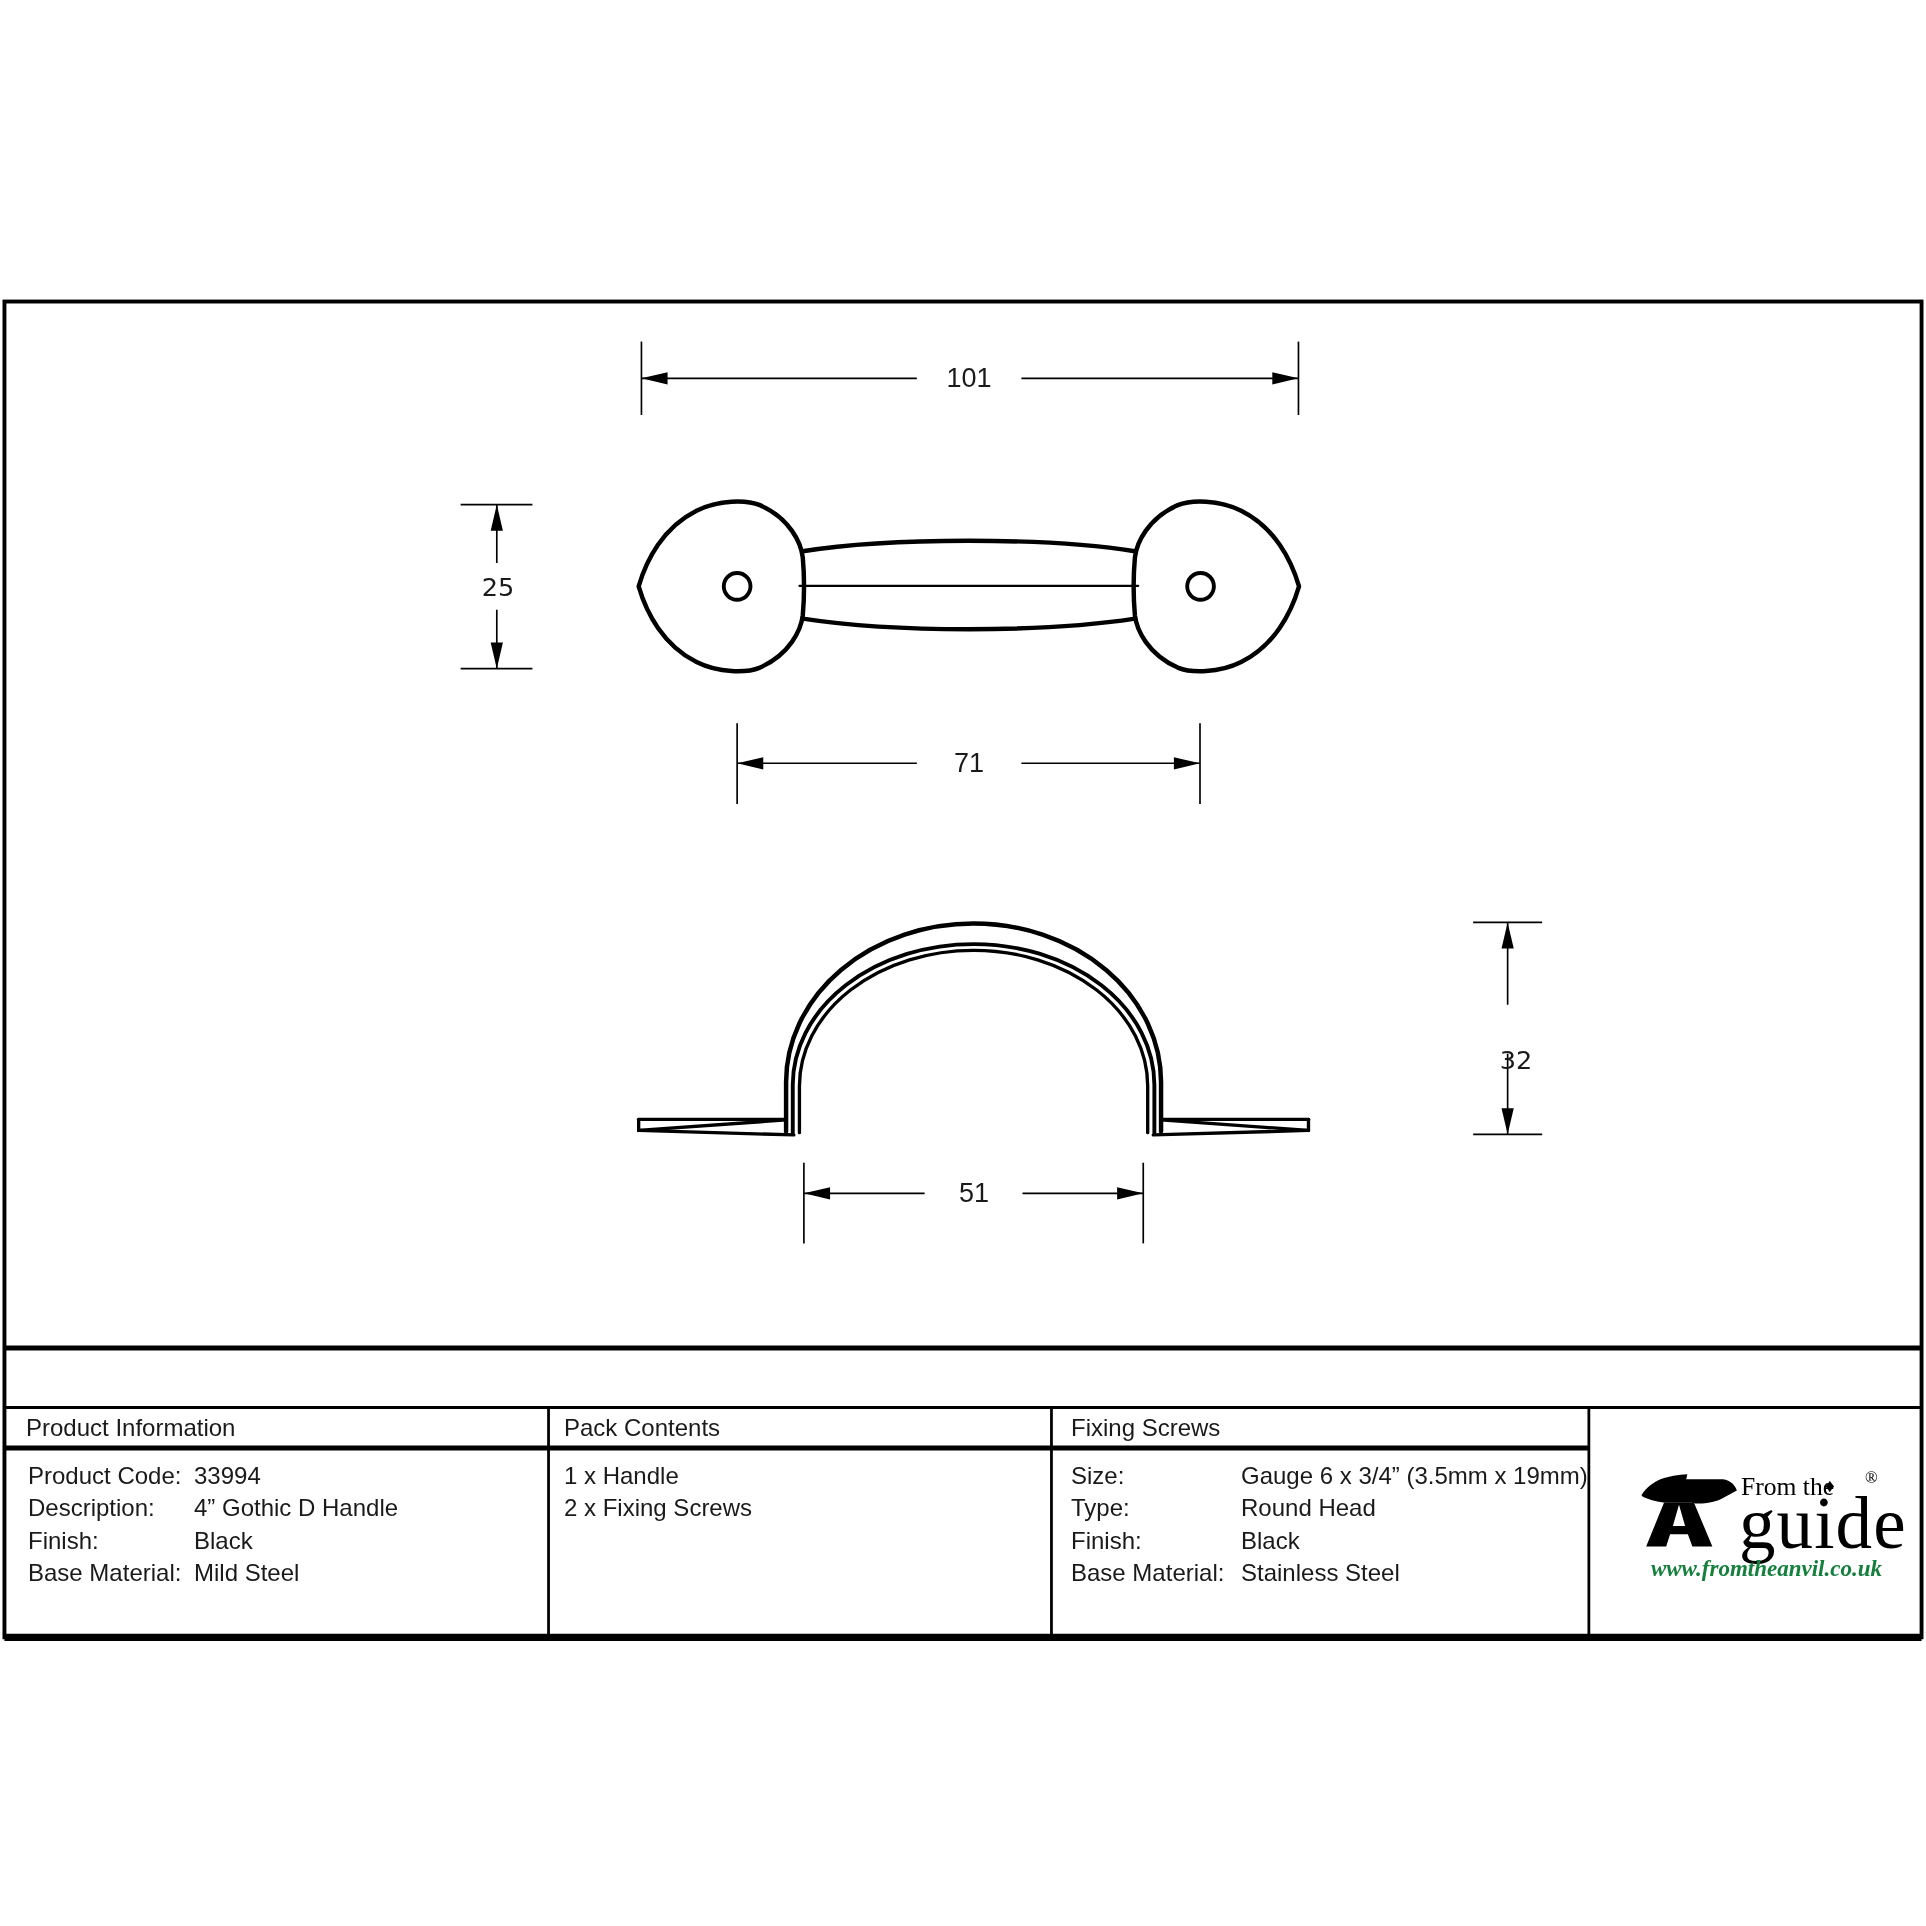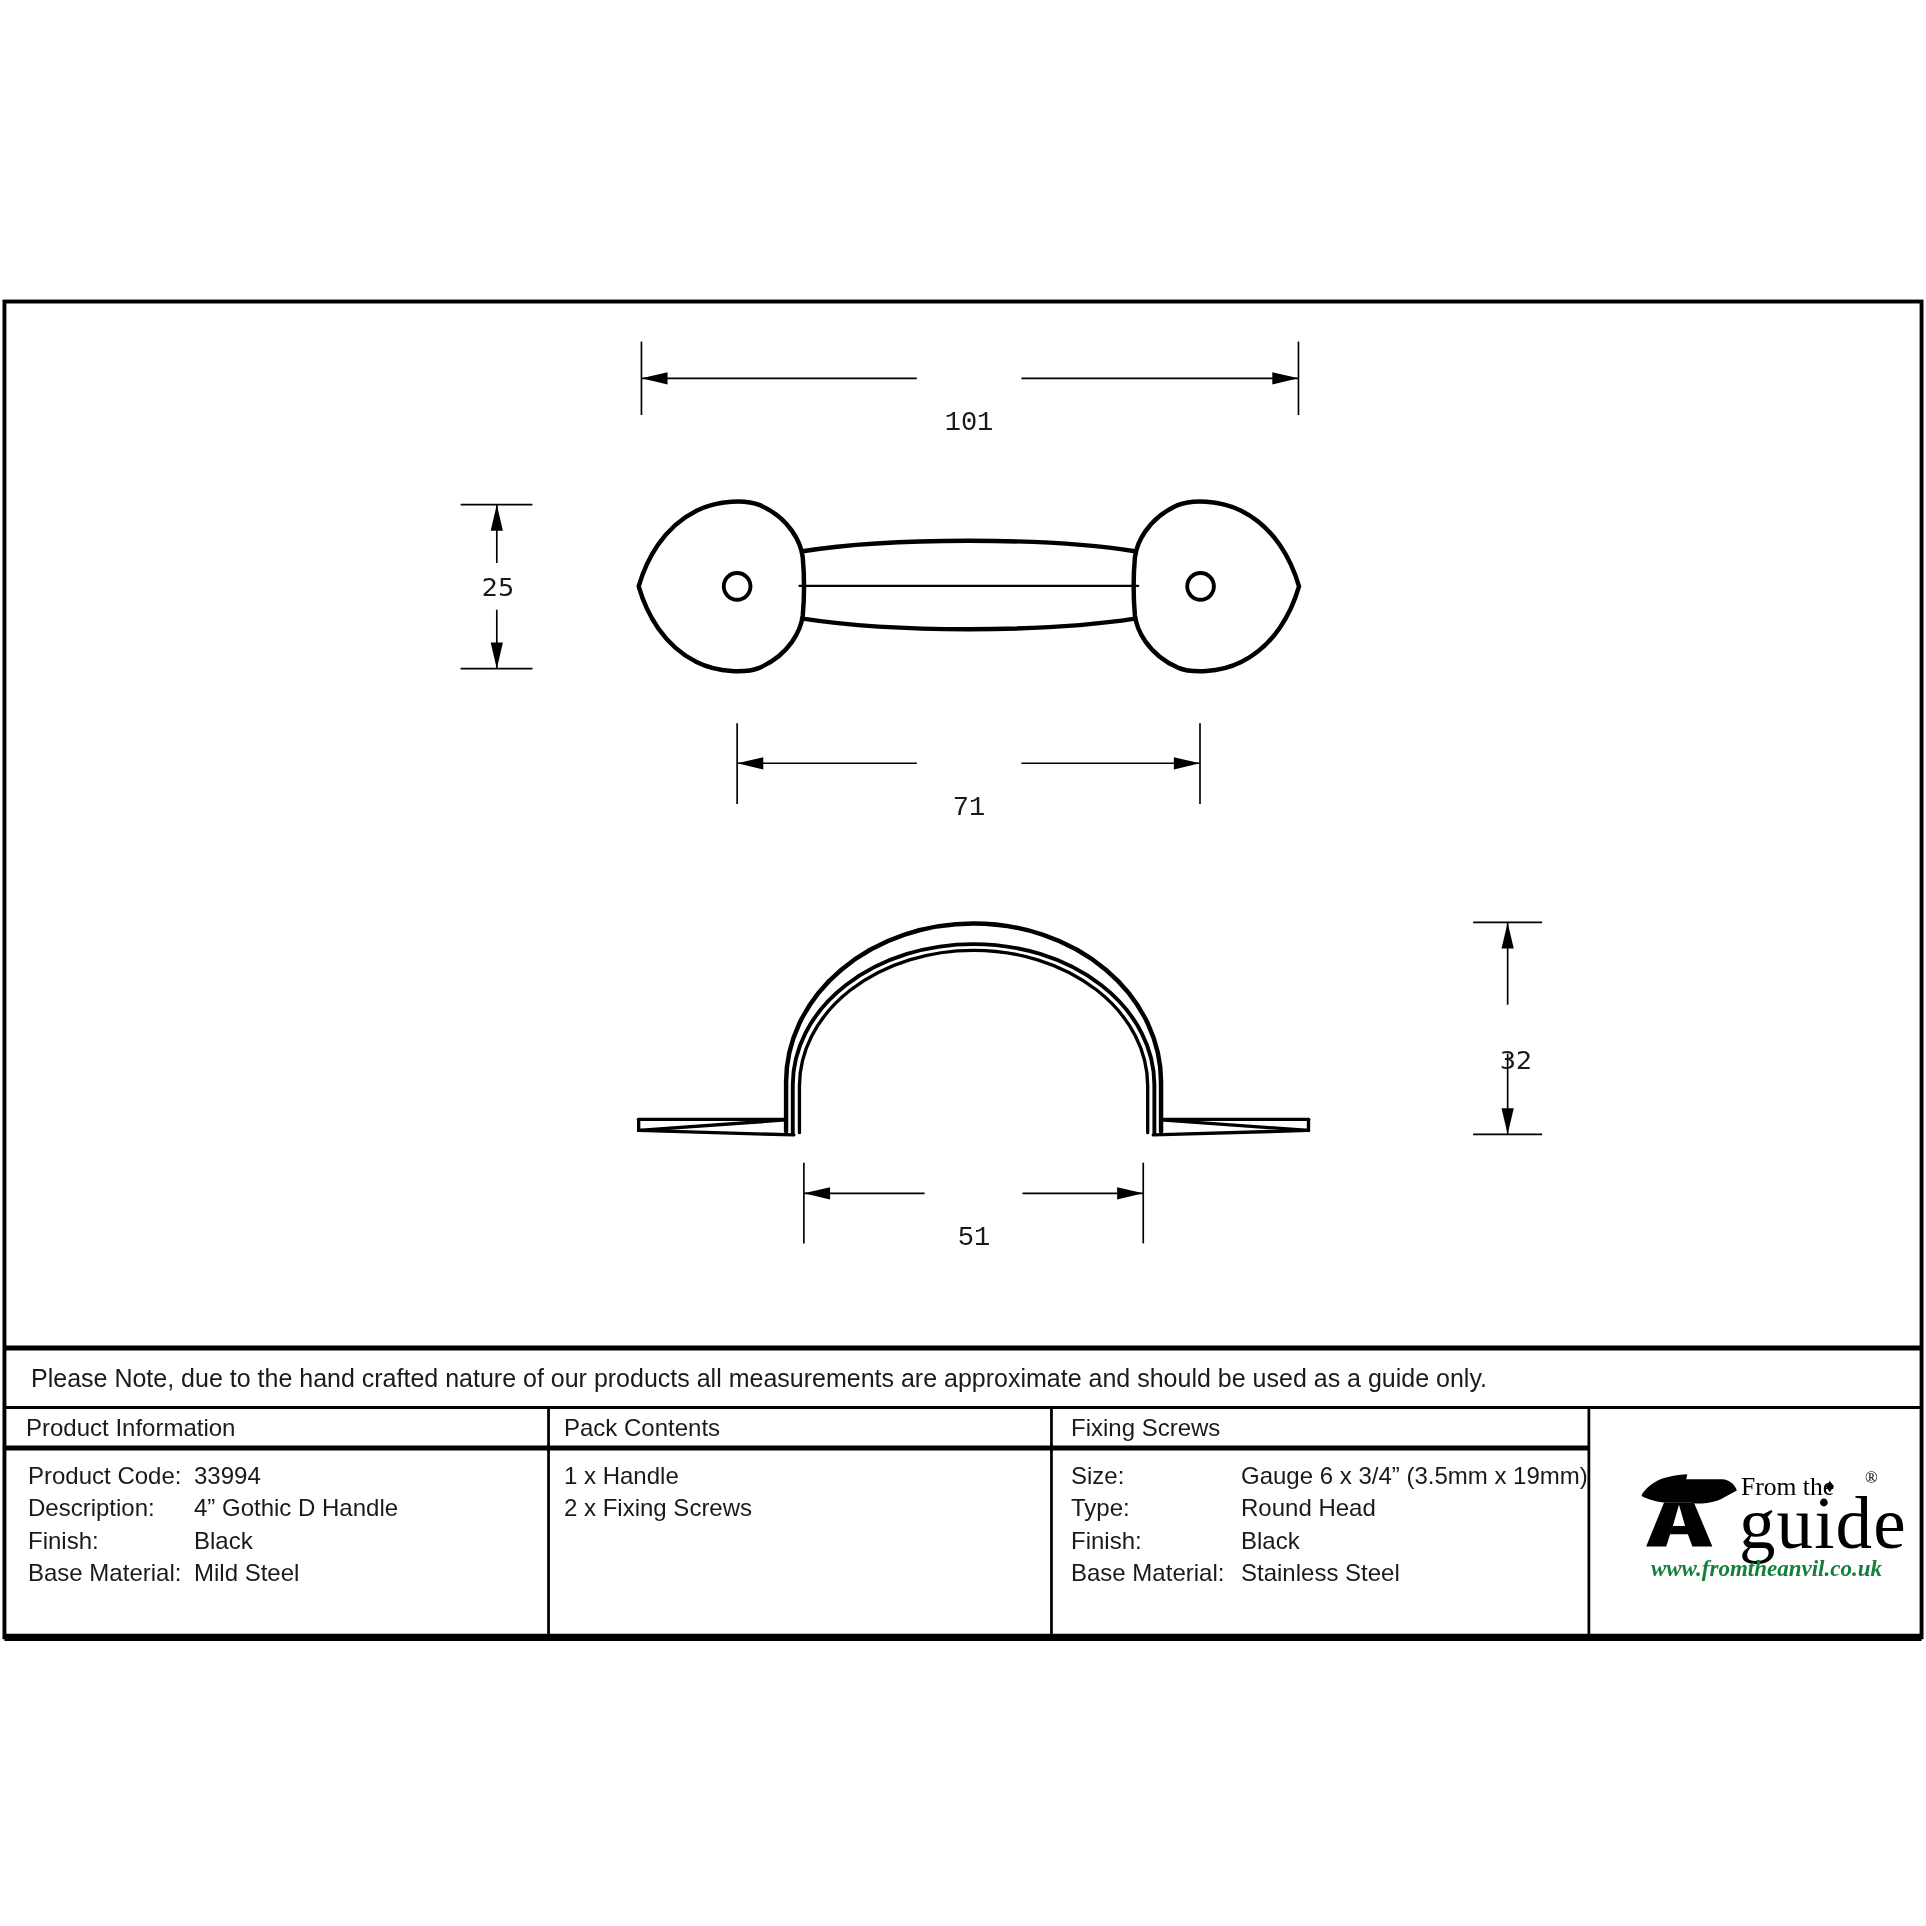--- a/index.html
+++ b/index.html
@@ -6,21 +6,21 @@
   #page{position:relative;width:1926px;height:1926px;background:#ffffff;overflow:hidden;
         font-family:"Liberation Sans",sans-serif;color:#1a1a1a;}
   #linework{position:absolute;left:0;top:0;width:1926px;height:1926px;}
   .txt{position:absolute;white-space:nowrap;}
   .note{font-size:25px;letter-spacing:0px;}
   .hdr{font-size:24px;}
   .cellrow{font-size:24px;}
   .lab1{display:inline-block;width:166px;}
   .lab3{display:inline-block;width:170px;}
   .dim{font-size:27px;transform:translateX(-50%);}
-  .dim-serif{font-family:Liberation Mono, monospace;margin-top:45px;}
+  .dim-serif{font-family:Liberation Sans, sans-serif;}
   .dim-sans{font-family:"DejaVu Sans",sans-serif;font-size:25.6px;}
   .logo-fromthe{font-family:"Liberation Serif",serif;font-size:25.6px;color:#000;}
   .logo-nvil{font-family:"Liberation Serif",serif;font-size:73px;color:#000;letter-spacing:1.1px;}
   .logo-reg{font-family:"Liberation Serif",serif;font-size:16.7px;color:#000;}
   .logo-diamond{font-size:19px;color:#000;}
   .logo-url{font-family:"Liberation Serif",serif;font-style:italic;font-weight:bold;
             font-size:23px;color:#15803d;width:234px;text-align:right;}
 </style>
 </head>
 <body>
@@ -144,21 +144,20 @@
       <path fill="#fff" stroke="none" d="M62,98 L73,60 L84,98 Z"></path>
     </g>
   </svg>
 
   <div class="txt dim dim-serif" style="left:969px;top:363px;">101</div>
   <div class="txt dim dim-sans" style="left:498px;top:572px;">25</div>
   <div class="txt dim dim-serif" style="left:969px;top:748px;">71</div>
   <div class="txt dim dim-serif" style="left:974px;top:1178px;text-align:center;">51</div>
   <div class="txt dim dim-sans" style="left:1508px;top:1045px;margin-left:8px;">32</div>
 
-  <div class="txt note" style="left:31px;top:1364px;">Please Note, due to the hand crafted nature of our products all measurements are approximate and should be used as a guide only.</div>
 
   <div class="txt hdr" style="left:26px;top:1414px;">Product Information</div>
   <div class="txt hdr" style="left:564px;top:1414px;">Pack Contents</div>
   <div class="txt hdr" style="left:1071px;top:1414px;">Fixing Screws</div>
 
   <div class="txt cellrow" style="left:28px;top:1462px;">
     <span class="lab1">Product Code:</span><span>33994</span>
   </div>
   <div class="txt cellrow" style="left:28px;top:1494px;">
     <span class="lab1">Description:</span><span>4” Gothic D Handle</span>

